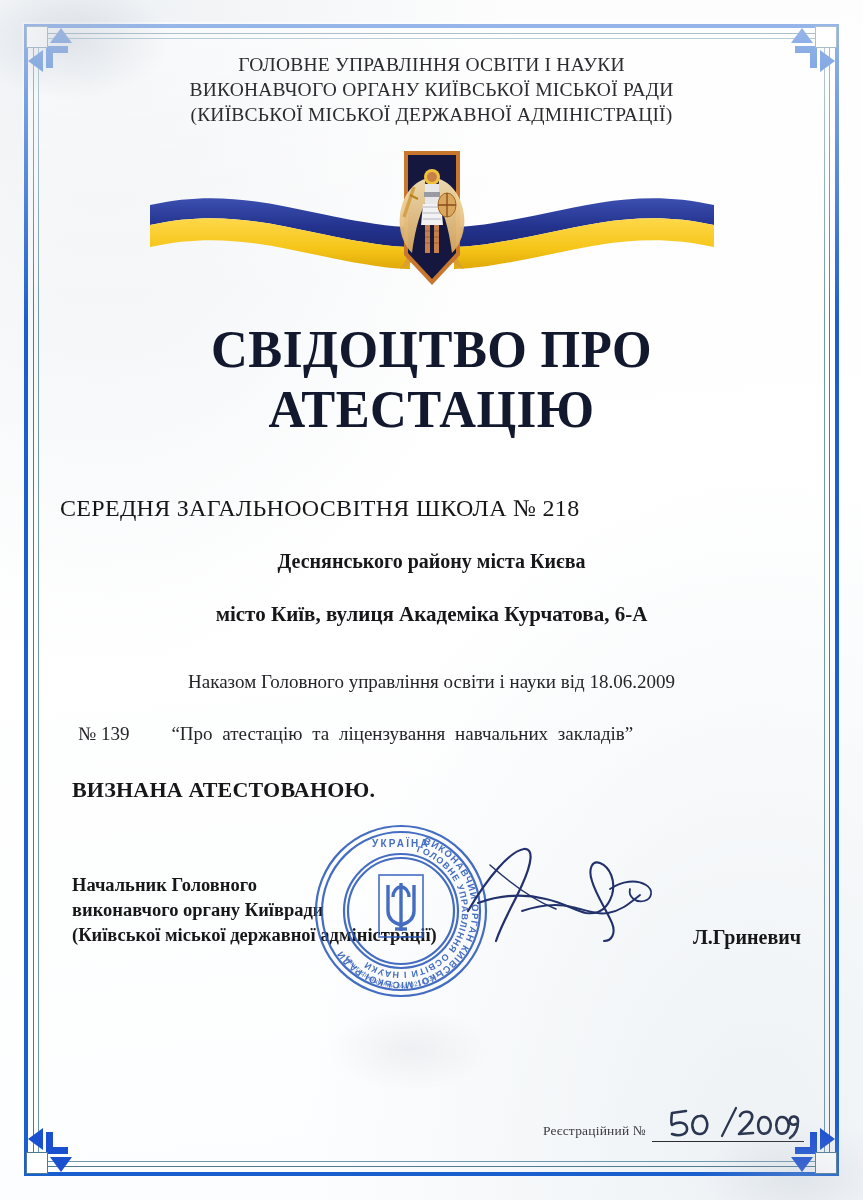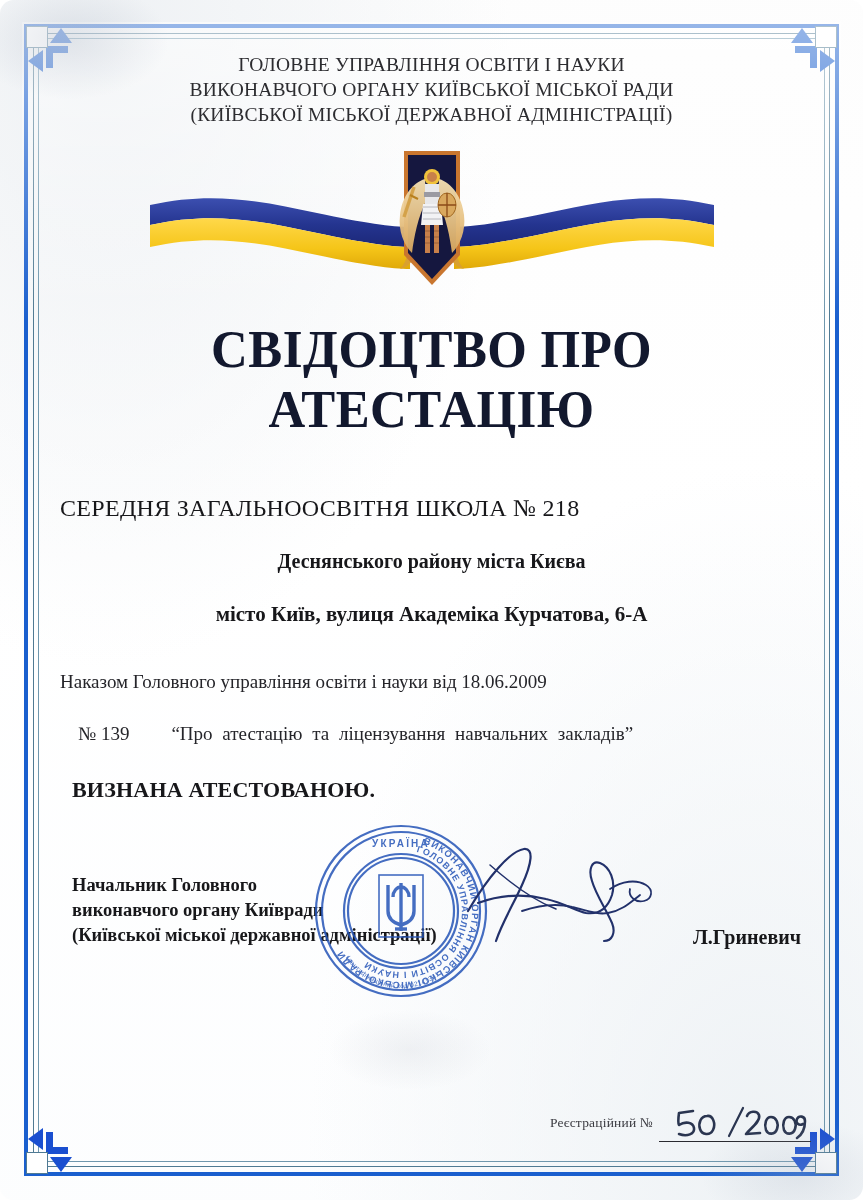--- a/index.html
+++ b/index.html
@@ -10,21 +10,20 @@
   .page {
     position: relative;
     width: 863px;
     height: 1200px;
     background:
       radial-gradient(ellipse at 12% 4%, #eef1f4 0%, rgba(255,255,255,0) 38%),
       radial-gradient(ellipse at 88% 96%, #eef2f5 0%, rgba(255,255,255,0) 42%),
       linear-gradient(175deg, #fdfdfd 0%, #ffffff 45%, #fcfdfe 100%);
     overflow: hidden;
     font-family: "Liberation Serif", serif;
-    border-radius: 14px;
   }
 
   
   .frame {
     position: absolute;
     left: 24px; top: 24px; right: 24px; bottom: 24px;
     pointer-events: none;
   }
   .frame-line {
     position: absolute;
@@ -213,21 +212,21 @@
   }
   .school-address {
     text-align: center;
     margin-top: 29px;
     font-size: 21px;
     font-weight: bold;
     color: #17171a;
   }
 
   .decree-line {
-    text-align: left;
+    text-align: center;
     margin-top: 44px;
     font-size: 19px;
     color: #25252a;
   }
   .decree-title-row {
     margin-top: 30px;
     font-size: 19px;
     color: #25252a;
     display: flex;
     align-items: baseline;
@@ -280,24 +279,24 @@
   }
   .signature {
     position: absolute;
     left: 400px; top: -10px;
     z-index: 5;
   }
 
   
   .reg-row {
     position: absolute;
-    right: 52px;
+    right: 59px;
     bottom: 58px;
     display: flex;
-    align-items: center;
+    align-items: flex-end;
   }
   .reg-label {
     font-size: 13.5px;
     color: #3a3a40;
     padding-bottom: 3px;
     letter-spacing: 0.2px;
   }
   .reg-field {
     position: relative;
     width: 152px;

